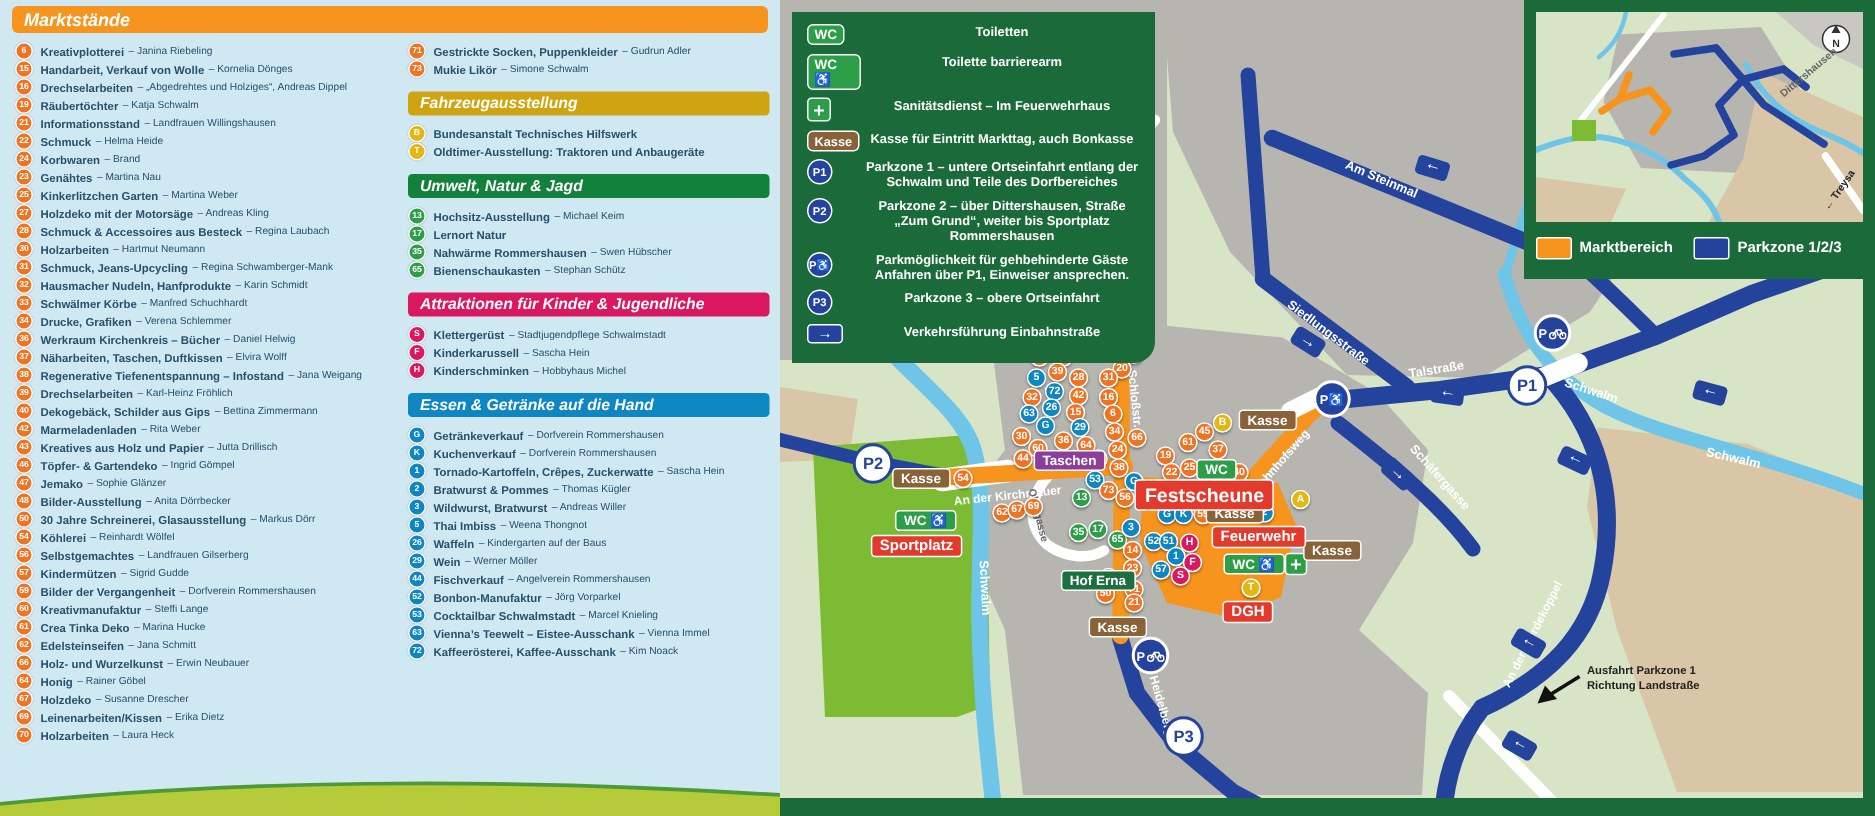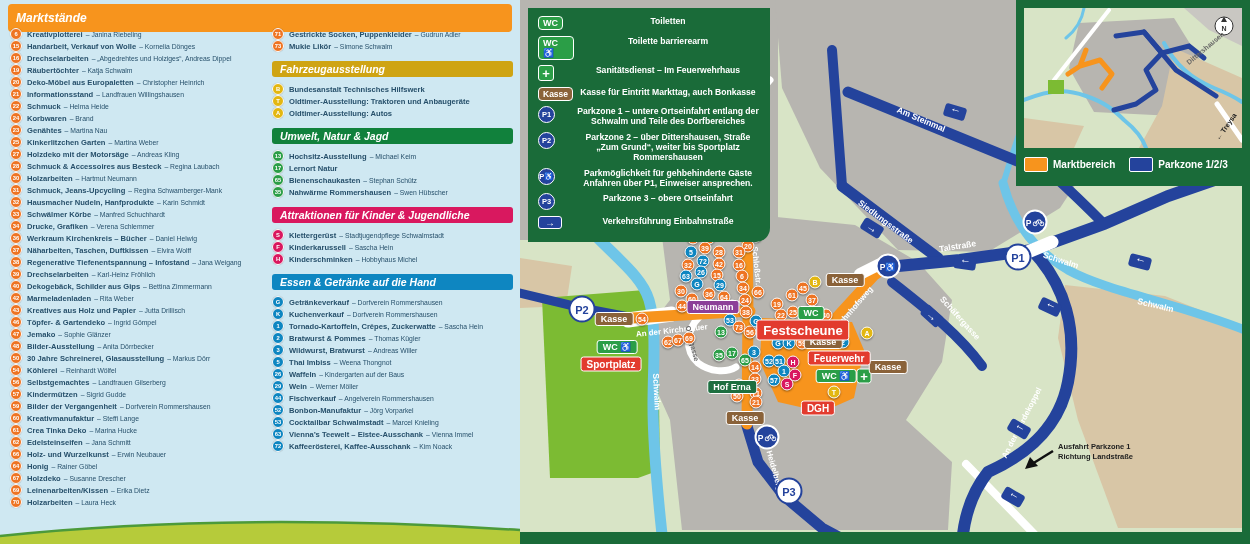--- a/index.html
+++ b/index.html
@@ -1,19 +1,19 @@
 <!DOCTYPE html>
 <html style="--left_bg: #cfe8f2; --brand_orange: #f7941d; --orange: #ee7423; --yellow: #e3b712; --yellow_bar: #cfa413; --green: #2b9e47; --green_bar: #11813c; --pink: #d9185f; --blue: #0e86c1; --navy_road: #24439c; --river: #6ec5e8; --legend_green: #1a6b39; --map_pale: #d8e4c6; --map_gray: #b7b5b0; --map_gray2: #c9c7c2; --map_tan: #d8c6a6; --sport_green: #7cbb33; --kasse_brown: #8a6239; --red_badge: #e23b2e; --purple: #8c3f98; --hof_green: #1d6f40; --grass: #b6cb3a; --grass_dark: #4c9a3a; --text_navy: #27506b;"><head>
 <meta charset="utf-8">
 <style>
   html,body{margin:0;padding:0;background:#fff;}
   #stage{position:relative;width:1250px;height:544px;overflow:hidden;font-family:"Liberation Sans",sans-serif;background:#fff;}
   
   #left{position:absolute;left:0;top:0;width:520px;height:544px;background:var(--left_bg);}
-  #title-bar{position:absolute;left:8px;top:4px;width:504px;height:28px;background:var(--brand_orange);border-radius:4px;display:flex;align-items:center;padding-left:8px;box-sizing:border-box;}
+  #title-bar{position:absolute;left:8px;top:4px;width:504px;height:18px;background:var(--brand_orange);border-radius:4px;display:flex;align-items:center;padding-left:8px;box-sizing:border-box;}
   #title-bar span{color:#fff;font-weight:bold;font-style:italic;font-size:12px;}
   .listcol{position:absolute;top:28px;}
   #col1{left:10px;width:260px;}
   #col2{left:272px;width:241px;}
   .row{display:flex;align-items:center;height:12px;white-space:nowrap;}
   .ci{flex:0 0 10px;width:10px;height:10px;border-radius:50%;background:var(--orange);color:#fff;font-size:5.8px;font-weight:bold;display:flex;align-items:center;justify-content:center;border:1px solid #fff;box-shadow:0 0 1px rgba(0,0,0,.35);margin-right:5px;}
   .nm{font-size:7.6px;font-weight:bold;color:var(--text_navy);}
   .ps{font-size:6.8px;color:var(--text_navy);margin-left:3px;}
   .sec-bar{height:16px;border-radius:3px;display:flex;align-items:center;padding-left:8px;margin:9px 0 6px 0;}
   .sec-bar span{color:#fff;font-weight:bold;font-style:italic;font-size:10.5px;}
@@ -99,25 +99,20 @@
           <span class="nm">Drechselarbeiten</span>
           <span class="ps">– „Abgedrehtes und Holziges“, Andreas Dippel</span>
         </div>
 
         <div class="row">
           <span class="ci">19</span>
           <span class="nm">Räubertöchter</span>
           <span class="ps">– Katja Schwalm</span>
         </div>
 
-        <div class="row">
-          <span class="ci">20</span>
-          <span class="nm">Deko-Möbel aus Europaletten</span>
-          <span class="ps">– Christopher Heinrich</span>
-        </div>
 
         <div class="row">
           <span class="ci">21</span>
           <span class="nm">Informationsstand</span>
           <span class="ps">– Landfrauen Willingshausen</span>
         </div>
 
         <div class="row">
           <span class="ci">22</span>
           <span class="nm">Schmuck</span>
@@ -351,25 +346,20 @@
                   <span class="nm">Bundesanstalt Technisches Hilfswerk</span>
                   <span class="ps"></span>
                 </div>
 
                 <div class="row">
                   <span class="ci">T</span>
                   <span class="nm">Oldtimer-Ausstellung: Traktoren und Anbaugeräte</span>
                   <span class="ps"></span>
                 </div>
 
-                <div class="row">
-                  <span class="ci">A</span>
-                  <span class="nm">Oldtimer-Ausstellung: Autos</span>
-                  <span class="ps"></span>
-                </div>
               </div>
           </div>
 
           <div class="sec-green">
             <div class="sec-bar">
               <span>Umwelt, Natur &amp; Jagd</span>
             </div>
             <div>
 
                 <div class="row">
@@ -378,29 +368,29 @@
                   <span class="ps">– Michael Keim</span>
                 </div>
 
                 <div class="row">
                   <span class="ci">17</span>
                   <span class="nm">Lernort Natur</span>
                   <span class="ps"></span>
                 </div>
 
                 <div class="row">
+                  <span class="ci">35</span>
+                  <span class="nm">Nahwärme Rommershausen</span>
+                  <span class="ps">– Swen Hübscher</span>
+                </div>
+
+                <div class="row">
                   <span class="ci">65</span>
                   <span class="nm">Bienenschaukasten</span>
                   <span class="ps">– Stephan Schütz</span>
-                </div>
-
-                <div class="row">
-                  <span class="ci">35</span>
-                  <span class="nm">Nahwärme Rommershausen</span>
-                  <span class="ps">– Swen Hübscher</span>
                 </div>
               </div>
           </div>
 
           <div class="sec-pink">
             <div class="sec-bar">
               <span>Attraktionen für Kinder &amp; Jugendliche</span>
             </div>
             <div>
 
@@ -736,29 +726,29 @@
         <div class="badge kasse" style="left: 94px; top: 319px;"><span>Kasse</span></div>
 
         <div class="badge kasse" style="left: 325px; top: 280px;"><span>Kasse</span></div>
 
         <div class="badge kasse" style="left: 303px; top: 342px;"><span>Kasse</span></div>
 
         <div class="badge kasse" style="left: 368px; top: 367px;"><span>Kasse</span></div>
 
         <div class="badge kasse" style="left: 225px; top: 418px;"><span>Kasse</span></div>
 
-        <div class="badge kirche" style="left: 193px; top: 307px;"><span>Neumann</span></div>
+        <div class="badge kirche" style="left: 193px; top: 307px;"><span>Taschen</span></div>
 
         <div class="badge hof" style="left: 212px; top: 343px;"><span>Hof Erna</span></div>
 
         <div class="badge red big" style="left: 283px; top: 330px; text-align: center;"><span>Festscheune</span></div>
 
         <div class="badge red" style="left: 319px; top: 358px;"><span>Feuerwehr</span></div>
 
-        <div class="badge red" style="left: 298px; top: 408px;"><span>DGH</span></div>
+        <div class="badge red" style="left: 312px; top: 408px;"><span>DGH</span></div>
 
         <div class="badge red" style="left: 91px; top: 364px;"><span>Sportplatz</span></div>
 
         <div class="badge pw" style="left: 62px; top: 309px;">
           <span>P2</span>
         </div>
 
         <div class="badge pw" style="left: 498px; top: 257px;">
           <span>P1</span>
         </div>

